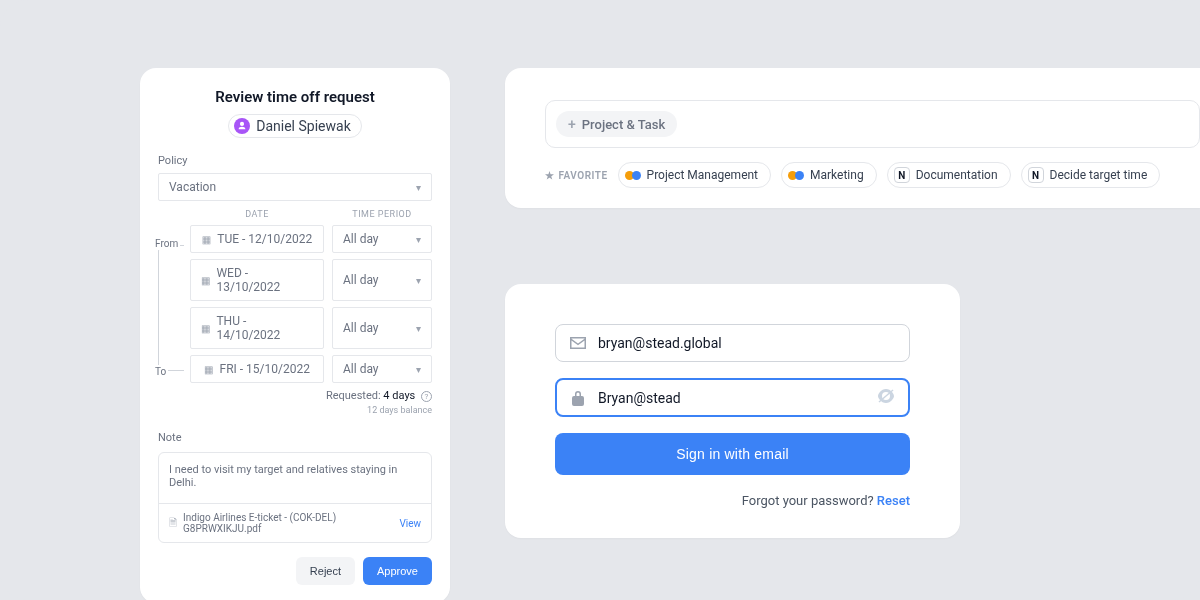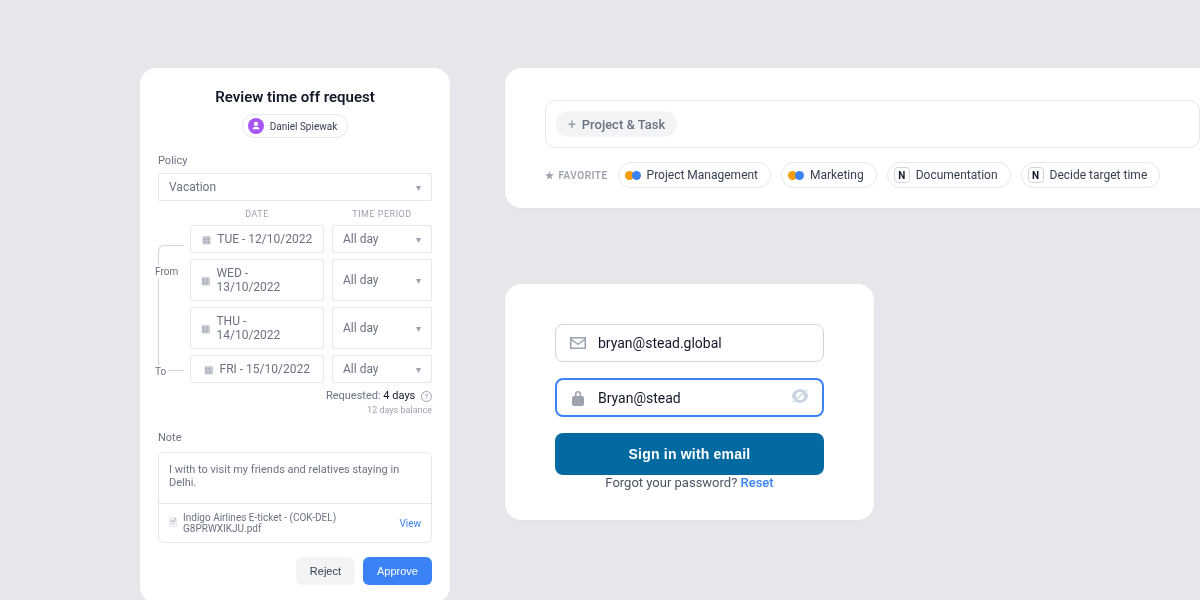--- a/index.html
+++ b/index.html
@@ -37,21 +37,21 @@
   }
   .to-user-badge {
     margin: 8px auto 0;
     width: fit-content;
     display: flex;
     align-items: center;
     gap: 6px;
     border: 1px solid #e5e7eb;
     border-radius: 14px;
     padding: 3px 10px 3px 5px;
-    font-size: 10px;
+    font-size: 14px;
     color: #374151;
   }
   .avatar {
     width: 16px; height: 16px; border-radius: 50%;
     background: #a855f7;
     display: flex; align-items: center; justify-content: center;
   }
   .avatar svg { width: 10px; height: 10px; fill: #fff; }
   .section-label {
     font-size: 11px;
@@ -90,21 +90,20 @@
     border-top-left-radius: 6px;
     border-bottom-left-radius: 6px;
   }
   .bracket-label {
     position: absolute;
     left: -5px;
     font-size: 10px;
     color: #6b7280;
     background: #fff;
     padding: 1px 2px;
-    margin-top: 28px;
   }
   .bracket-label.from { top: 28px; }
   .bracket-label.to   { bottom: 5px; }
 
   .dt-head {
     display: flex;
     gap: 8px;
     margin-bottom: 6px;
   }
   .dt-head > div {
@@ -274,21 +273,21 @@
     color: #111827;
     font-weight: 700;
     font-size: 10px;
   }
 
   
   .card-login {
     position: absolute;
     left: 505px;
     top: 284px;
-    width: 369px;
+    width: 455px;
     background: #fff;
     border-radius: 16px;
     padding: 40px 50px 30px;
     box-shadow: 0 1px 2px rgba(0,0,0,0.03);
   }
   .input-wrap {
     display: flex;
     align-items: center;
     gap: 12px;
     border: 1px solid #d1d5db;
@@ -301,34 +300,35 @@
   }
   .input-wrap.focus {
     border: 2px solid #3b82f6;
     padding: 9px 13px;
   }
   .input-wrap .left-icon { color: #9ca3af; width: 16px; display: flex; justify-content: center; }
   .input-wrap .field-val { flex: 1; }
   .input-wrap .right-icon { color: #cbd5e1; }
   .btn-signin {
     width: 100%;
-    background: #0369a1;
+    background: #3b82f6;
     color: #fff;
     border: none;
     border-radius: 8px;
     padding: 13px;
     font-size: 14px;
-    font-weight: 700;
+    font-weight: 400;
     cursor: pointer;
     letter-spacing: 0.2px;
   }
   .forgot-row {
-    text-align: center;
+    text-align: right;
     font-size: 13px;
     color: #4b5563;
+    margin-top: 18px;
   }
   .forgot-row .reset { color: #3b82f6; font-weight: 500; }
 </style>
 </head>
 <body>
 <div class="canvas">
 
 <div class="card-to">
   <div class="to-title">Review time off request</div>
 
@@ -401,21 +401,21 @@
 
   <div class="requested-row">
     <span class="lbl">Requested:</span>
     <span class="val">4 days</span>
     <span class="info">?</span>
   </div>
   <div class="balance">12 days balance</div>
 
   <div class="section-label">Note</div>
   <div class="note-box">
-    <div class="note-text">I with to visit my friends and relatives staying in Delhi.</div>
+    <div class="note-text">I need to visit my target and relatives staying in Delhi.</div>
     <div class="attachment-row">
       <span class="file-icon">🗎</span>
       <span>Indigo Airlines E-ticket - (COK-DEL) G8PRWXIKJU.pdf</span>
       <span class="view">View</span>
     </div>
   </div>
 
   <div class="action-row">
     <button class="btn reject">Reject</button>
     <button class="btn approve">Approve</button>

